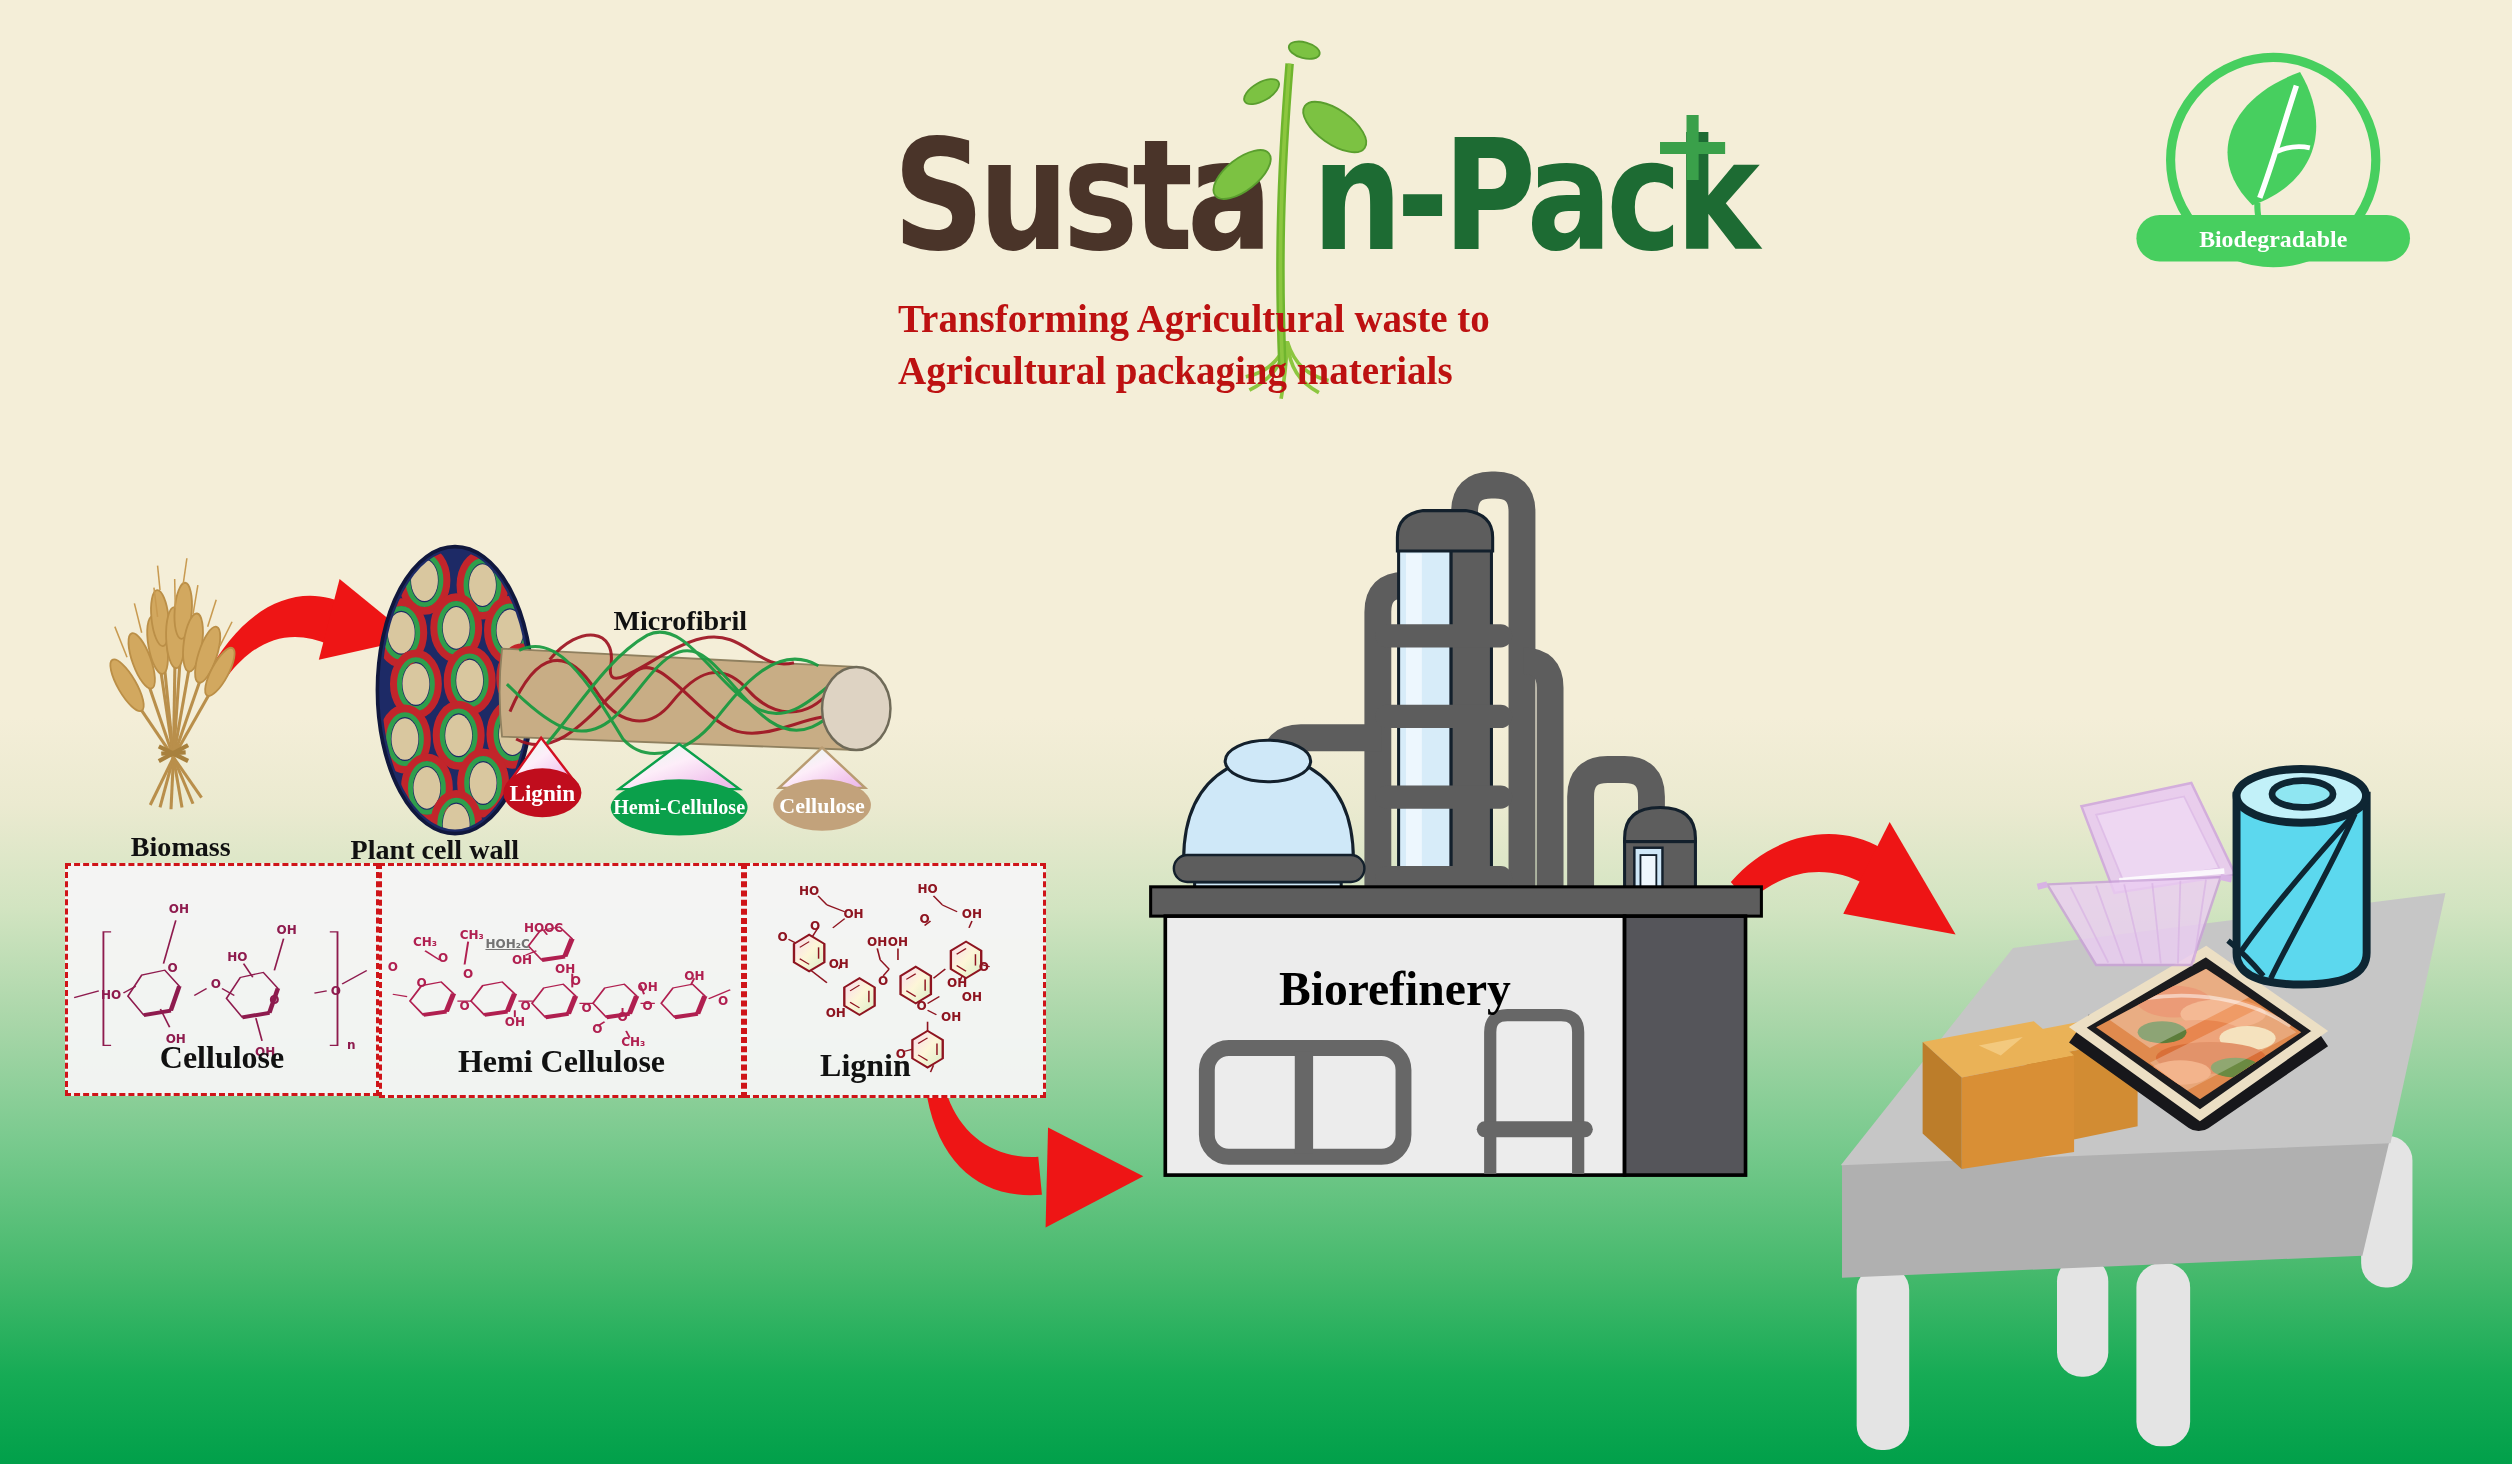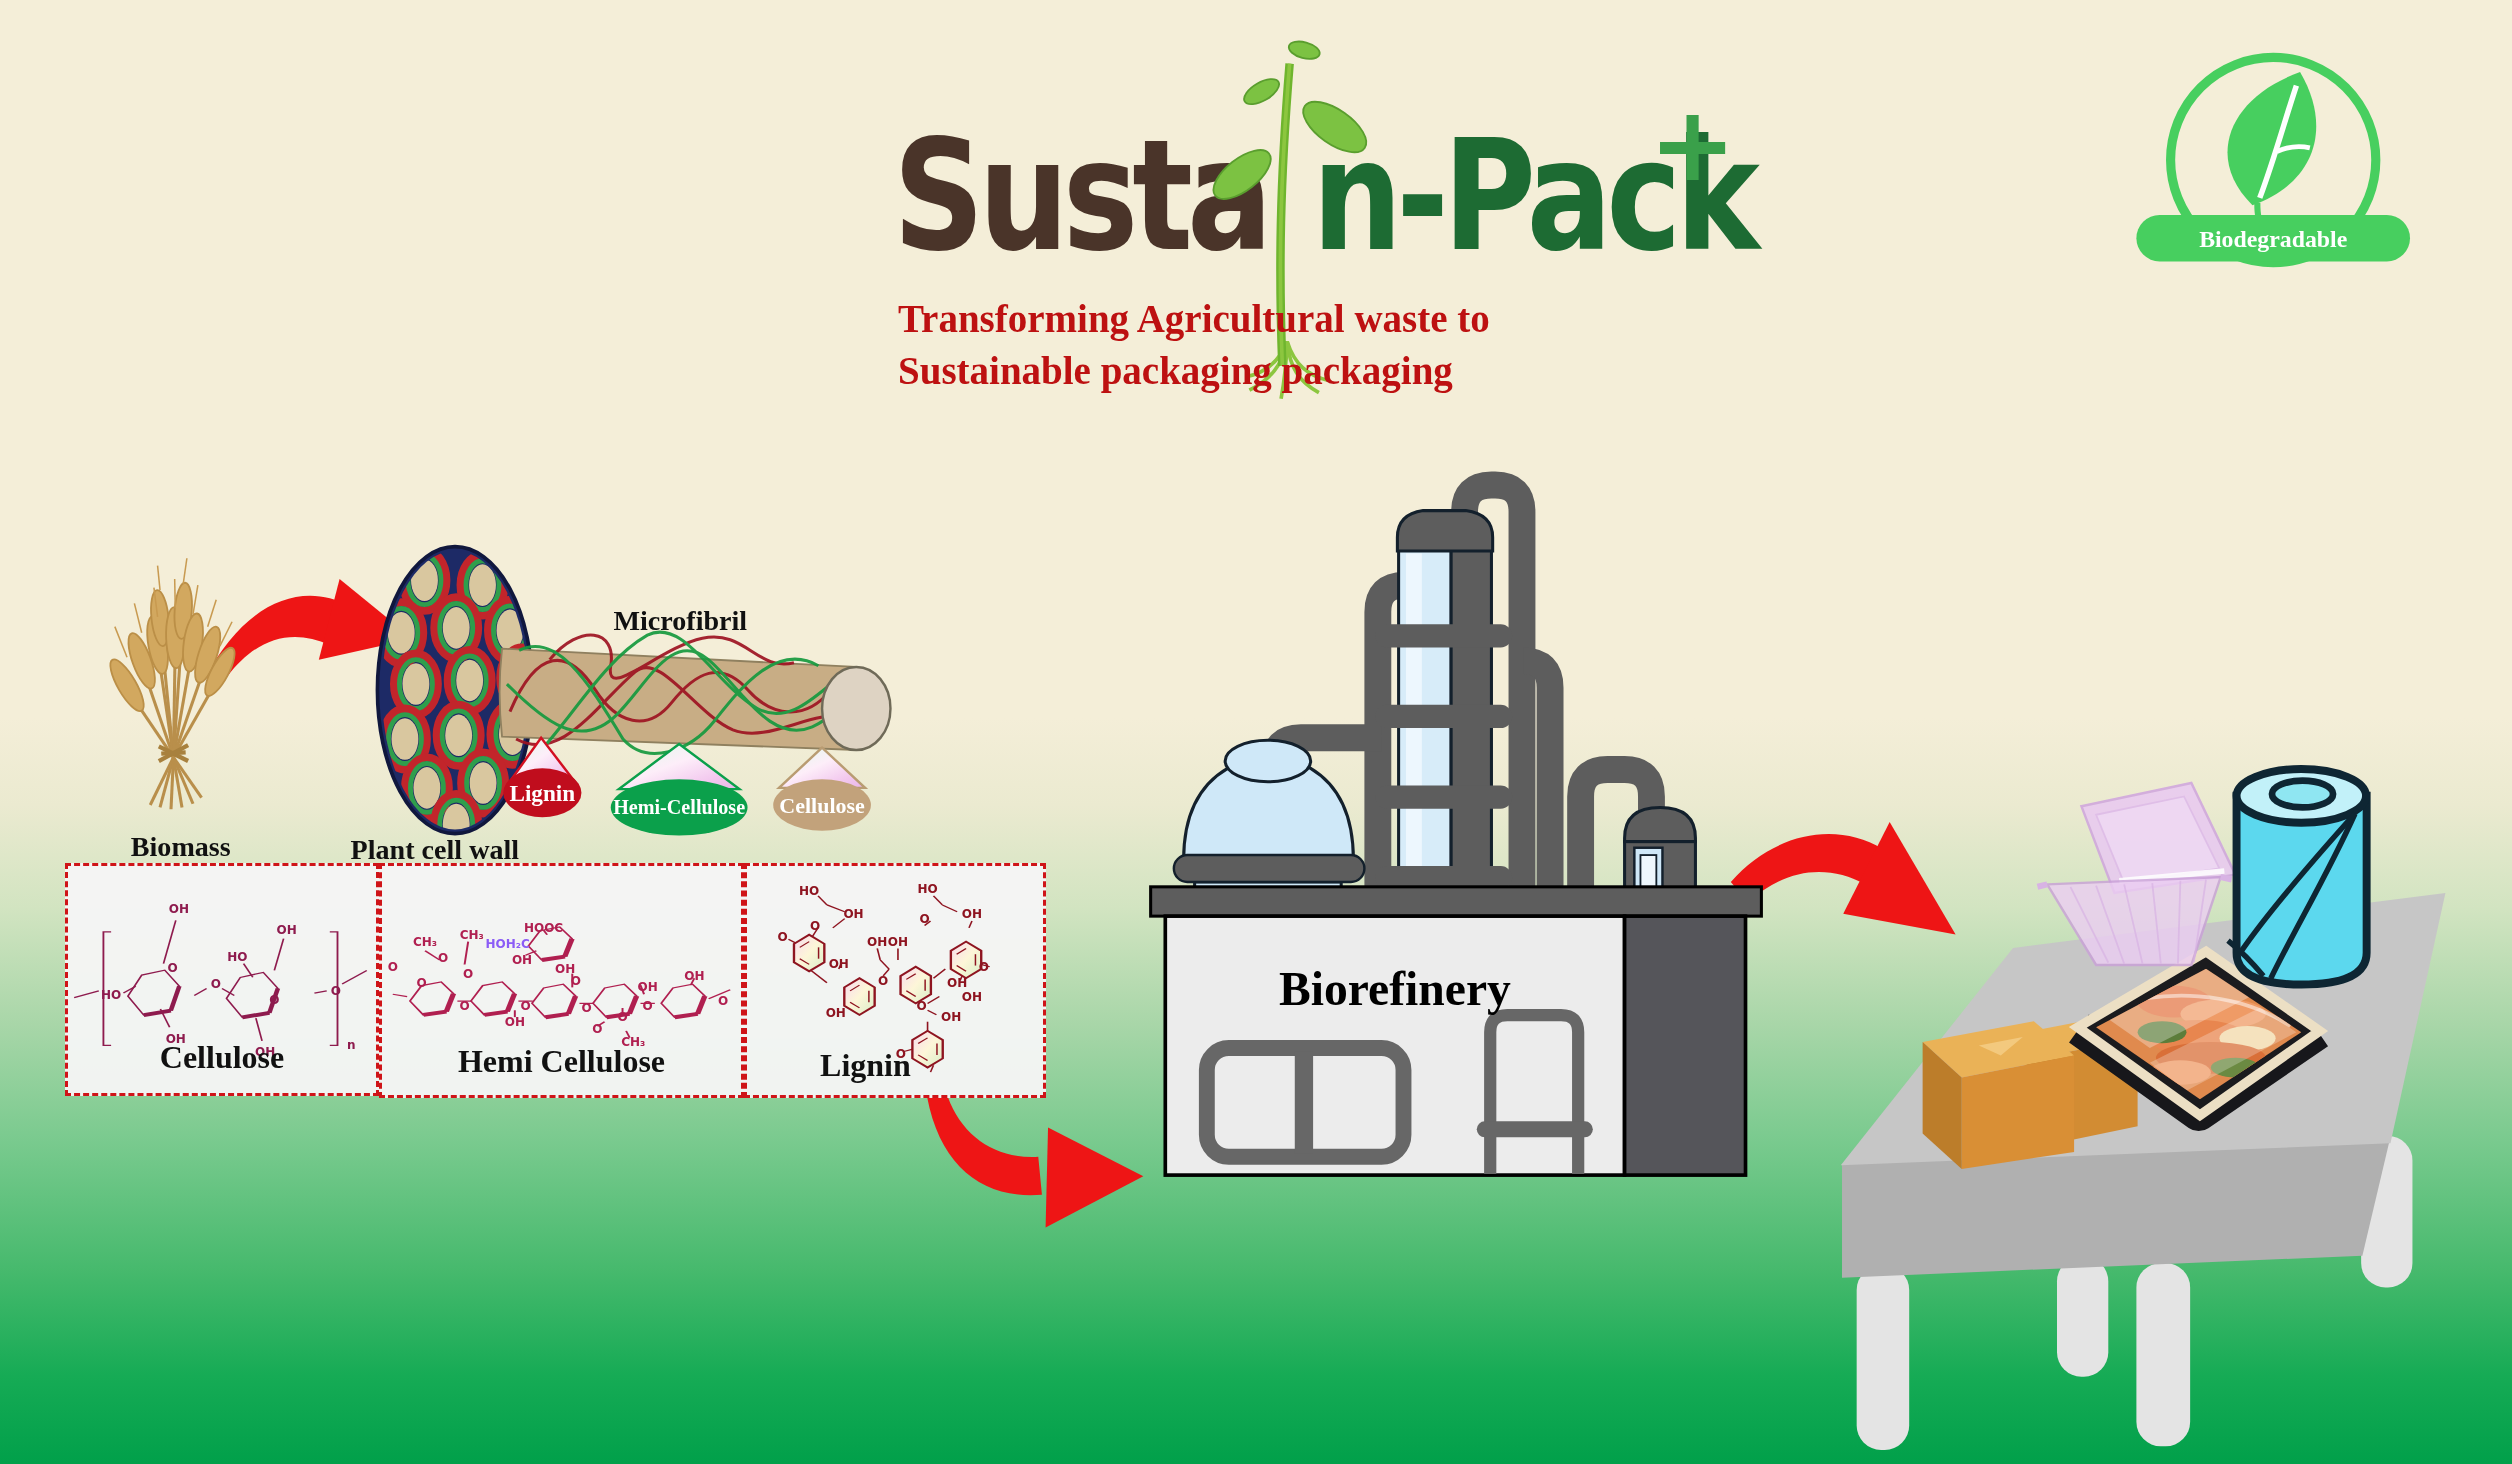--- a/index.html
+++ b/index.html
@@ -421,21 +421,21 @@
           <line x1="50.9072" y1="39.6" x2="44.5136" y2="41.04" stroke="#b01f50" stroke-width="1.7"></line>
           <line x1="52.92" y1="31.759999999999998" x2="50.9072" y2="39.6" stroke="#b01f50" stroke-width="1.5"></line>
         </svg>
         <span class="atom" style="left: 12%; top: 33%; color: rgb(176, 31, 80);">CH₃</span>
         <span class="atom" style="left: 3%; top: 44%; color: rgb(176, 31, 80);">O</span>
         <span class="atom" style="left: 11%; top: 51%; color: rgb(176, 31, 80);">O</span>
         <span class="atom" style="left: 25%; top: 30%; color: rgb(176, 31, 80);">CH₃</span>
         <span class="atom" style="left: 17%; top: 40%; color: rgb(176, 31, 80);">O</span>
         <span class="atom" style="left: 24%; top: 47%; color: rgb(176, 31, 80);">O</span>
         <span class="atom" style="left: 45%; top: 27%; color: rgb(176, 31, 80);">HOOC</span>
-        <span class="atom" style="left: 35%; top: 34%; color: #8b5cf6;">HOH₂C</span>
+        <span class="atom" style="left: 35%; top: 34%; color: #737373; text-decoration: underline;">HOH₂C</span>
         <span class="atom" style="left: 39%; top: 41%; color: rgb(176, 31, 80);">OH</span>
         <span class="atom" style="left: 51%; top: 45%; color: rgb(176, 31, 80);">OH</span>
         <span class="atom" style="left: 54%; top: 50%; color: rgb(176, 31, 80);">O</span>
         <span class="atom" style="left: 37%; top: 68%; color: rgb(176, 31, 80);">OH</span>
         <span class="atom" style="left: 23%; top: 61%; color: rgb(176, 31, 80);">O</span>
         <span class="atom" style="left: 40%; top: 61%; color: rgb(176, 31, 80);">O</span>
         <span class="atom" style="left: 57%; top: 62%; color: rgb(176, 31, 80);">O</span>
         <span class="atom" style="left: 74%; top: 61%; color: rgb(176, 31, 80);">O</span>
         <span class="atom" style="left: 74%; top: 53%; color: rgb(176, 31, 80);">OH</span>
         <span class="atom" style="left: 87%; top: 48%; color: rgb(176, 31, 80);">OH</span>
@@ -536,15 +536,15 @@
     <path d="M2100 600 C2094 440 2096 300 2112 104" stroke="#8cc63f" stroke-width="6" fill="none"></path>
     <g fill="#7cc242" stroke="#5a9e2e" stroke-width="3">
       <ellipse cx="2034" cy="286" rx="56" ry="26" transform="rotate(-38 2034 286)"></ellipse>
       <ellipse cx="2186" cy="208" rx="60" ry="28" transform="rotate(35 2186 208)"></ellipse>
       <ellipse cx="2066" cy="150" rx="32" ry="15" transform="rotate(-30 2066 150)"></ellipse>
       <ellipse cx="2136" cy="82" rx="26" ry="13" transform="rotate(15 2136 82)"></ellipse>
     </g>
   </svg>
 
   <div class="tag" style="top:294px">Transforming Agricultural waste to</div>
-  <div class="tag" style="top:346px">Sustainable packaging packaging</div>
+  <div class="tag" style="top:346px">Agricultural packaging materials</div>
 </div>
 
 
 </body></html>

